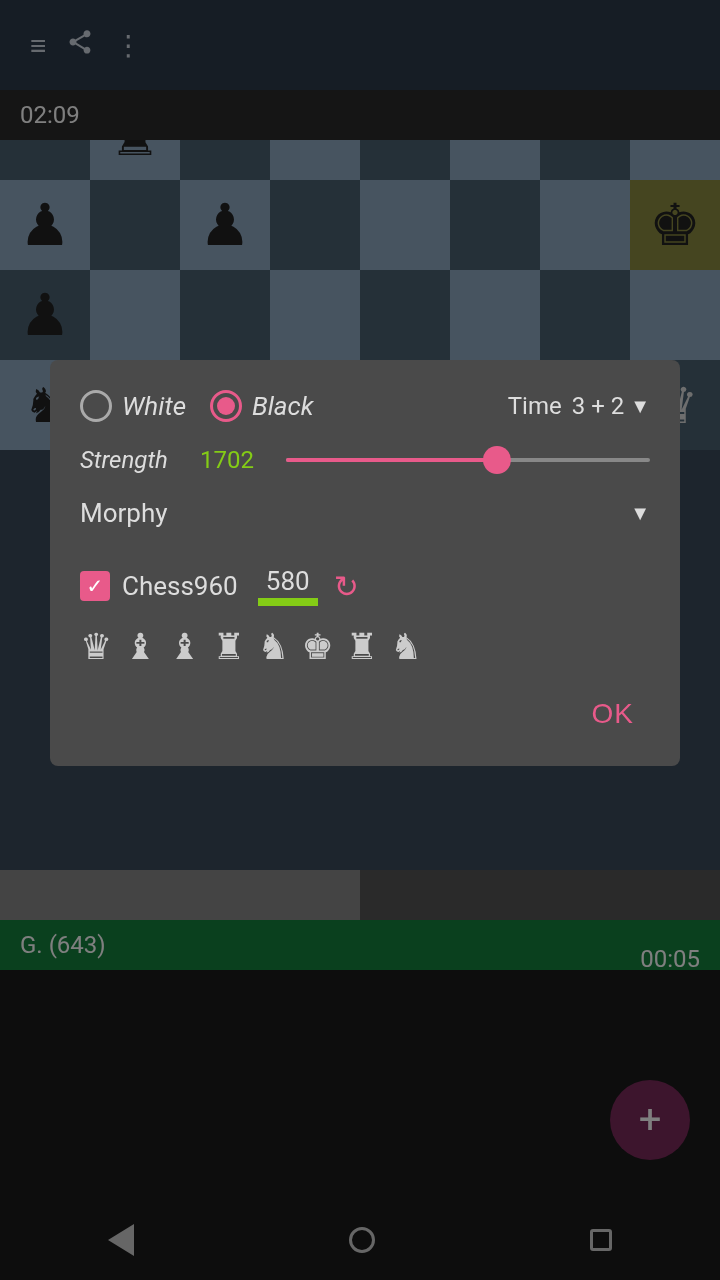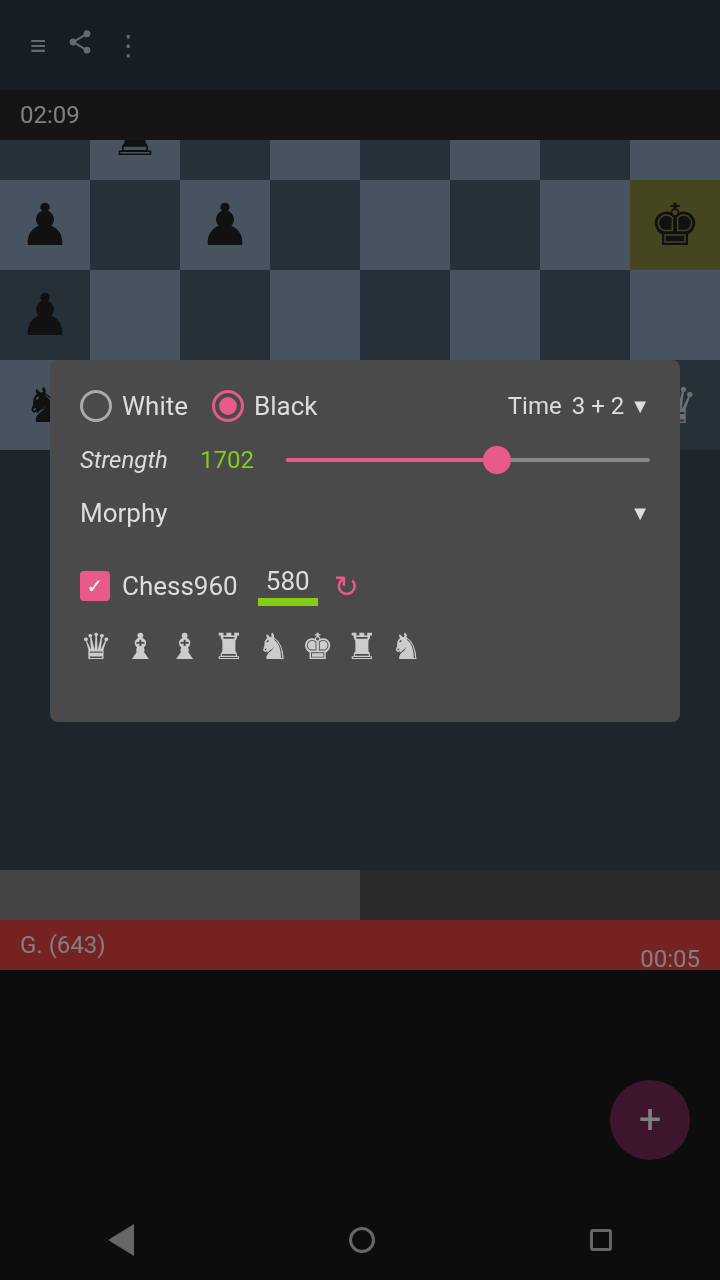--- a/index.html
+++ b/index.html
@@ -143,20 +143,21 @@
     }
     .radio-inner {
       width: 18px;
       height: 18px;
       border-radius: 50%;
       background: #e85a8a;
     }
     .radio-label {
       color: #dddddd;
       font-size: 26px;
+      font-style: italic;
     }
     .time-section {
       margin-left: auto;
       display: flex;
       align-items: center;
     }
     .time-label {
       color: #dddddd;
       font-size: 24px;
       margin-right: 10px;
@@ -336,21 +337,21 @@
       background: #555;
     }
 
     
     .bottom-player-bar {
       position: absolute;
       top: 920px;
       left: 0;
       width: 720px;
       height: 50px;
-      background: #ef4444;
+      background: #15803d;
       display: flex;
       align-items: center;
       justify-content: space-between;
       padding: 0 20px;
     }
     .bottom-player-name {
       color: #ffffff;
       font-size: 24px;
     }
     .bottom-player-time {
@@ -535,20 +536,23 @@
     <span class="piece-icon">♛</span>
     <span class="piece-icon">♝</span>
     <span class="piece-icon">♝</span>
     <span class="piece-icon">♜</span>
     <span class="piece-icon">♞</span>
     <span class="piece-icon">♚</span>
     <span class="piece-icon">♜</span>
     <span class="piece-icon">♞</span>
   </div>
 
+  <div class="ok-button">
+    <button class="ok-btn">OK</button>
+  </div>
 
 </div>
 
 <div class="score-bar">
   <div class="score-white"></div>
   <div class="score-black"></div>
 </div>
 
 <div class="bottom-player-bar">
   <span class="bottom-player-name">G. (643)</span>

